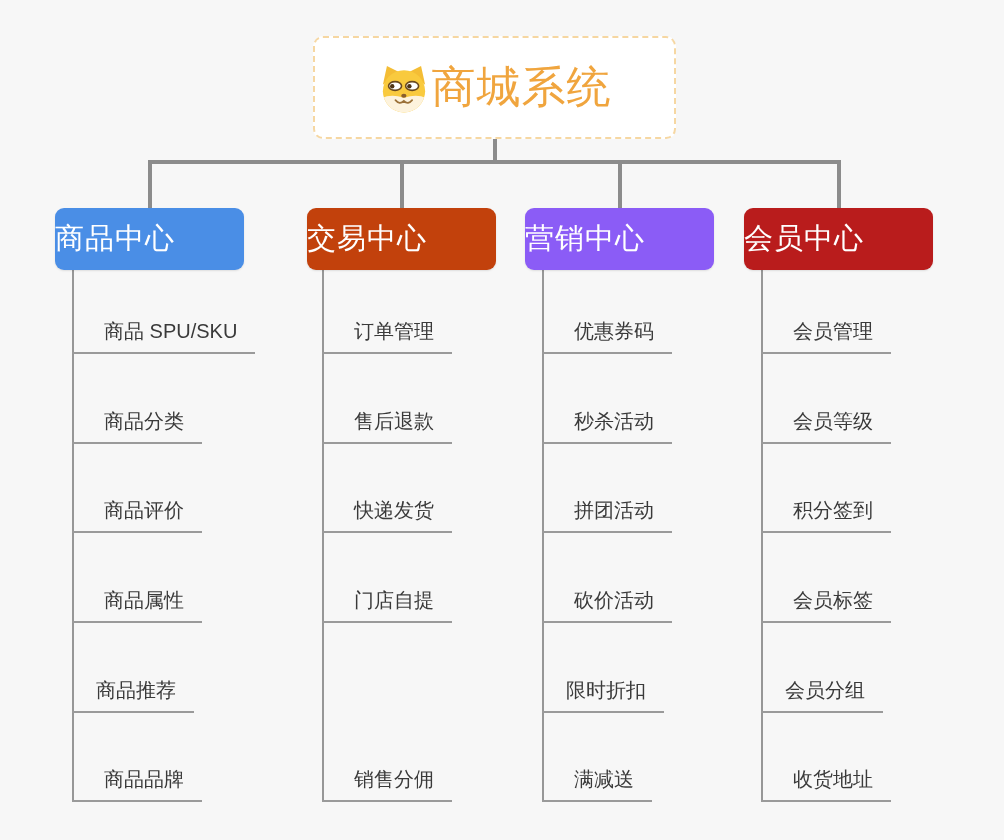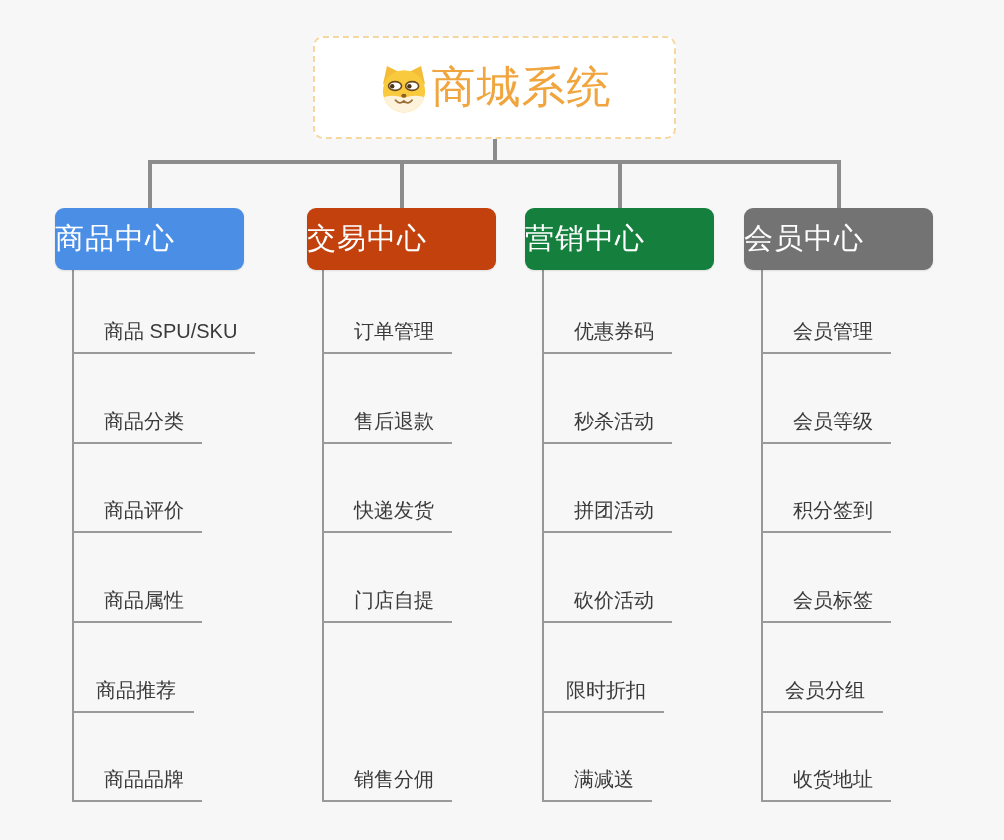--- a/index.html
+++ b/index.html
@@ -134,24 +134,24 @@
     </span>
     <span class="root-title">商城系统</span>
   </div>
 
   <div class="branch branch-0" style="background: rgb(74, 142, 230);">
     <span>商品中心</span>
   </div>
   <div class="branch branch-1" style="background: #c2410c;">
     <span>交易中心</span>
   </div>
-  <div class="branch branch-2" style="background: #15803d;">
+  <div class="branch branch-2" style="background: #8b5cf6;">
     <span>营销中心</span>
   </div>
-  <div class="branch branch-3" style="background: #737373;">
+  <div class="branch branch-3" style="background: #b91c1c;">
     <span>会员中心</span>
   </div>
 
   <div class="leaf leaf-col-0 leaf-row-0">商品 SPU/SKU</div>
   <div class="leaf leaf-col-0 leaf-row-1">商品分类</div>
   <div class="leaf leaf-col-0 leaf-row-2">商品评价</div>
   <div class="leaf leaf-col-0 leaf-row-3">商品属性</div>
   <div class="leaf leaf-col-0 leaf-row-4">商品推荐</div>
   <div class="leaf leaf-col-0 leaf-row-5">商品品牌</div>
 

